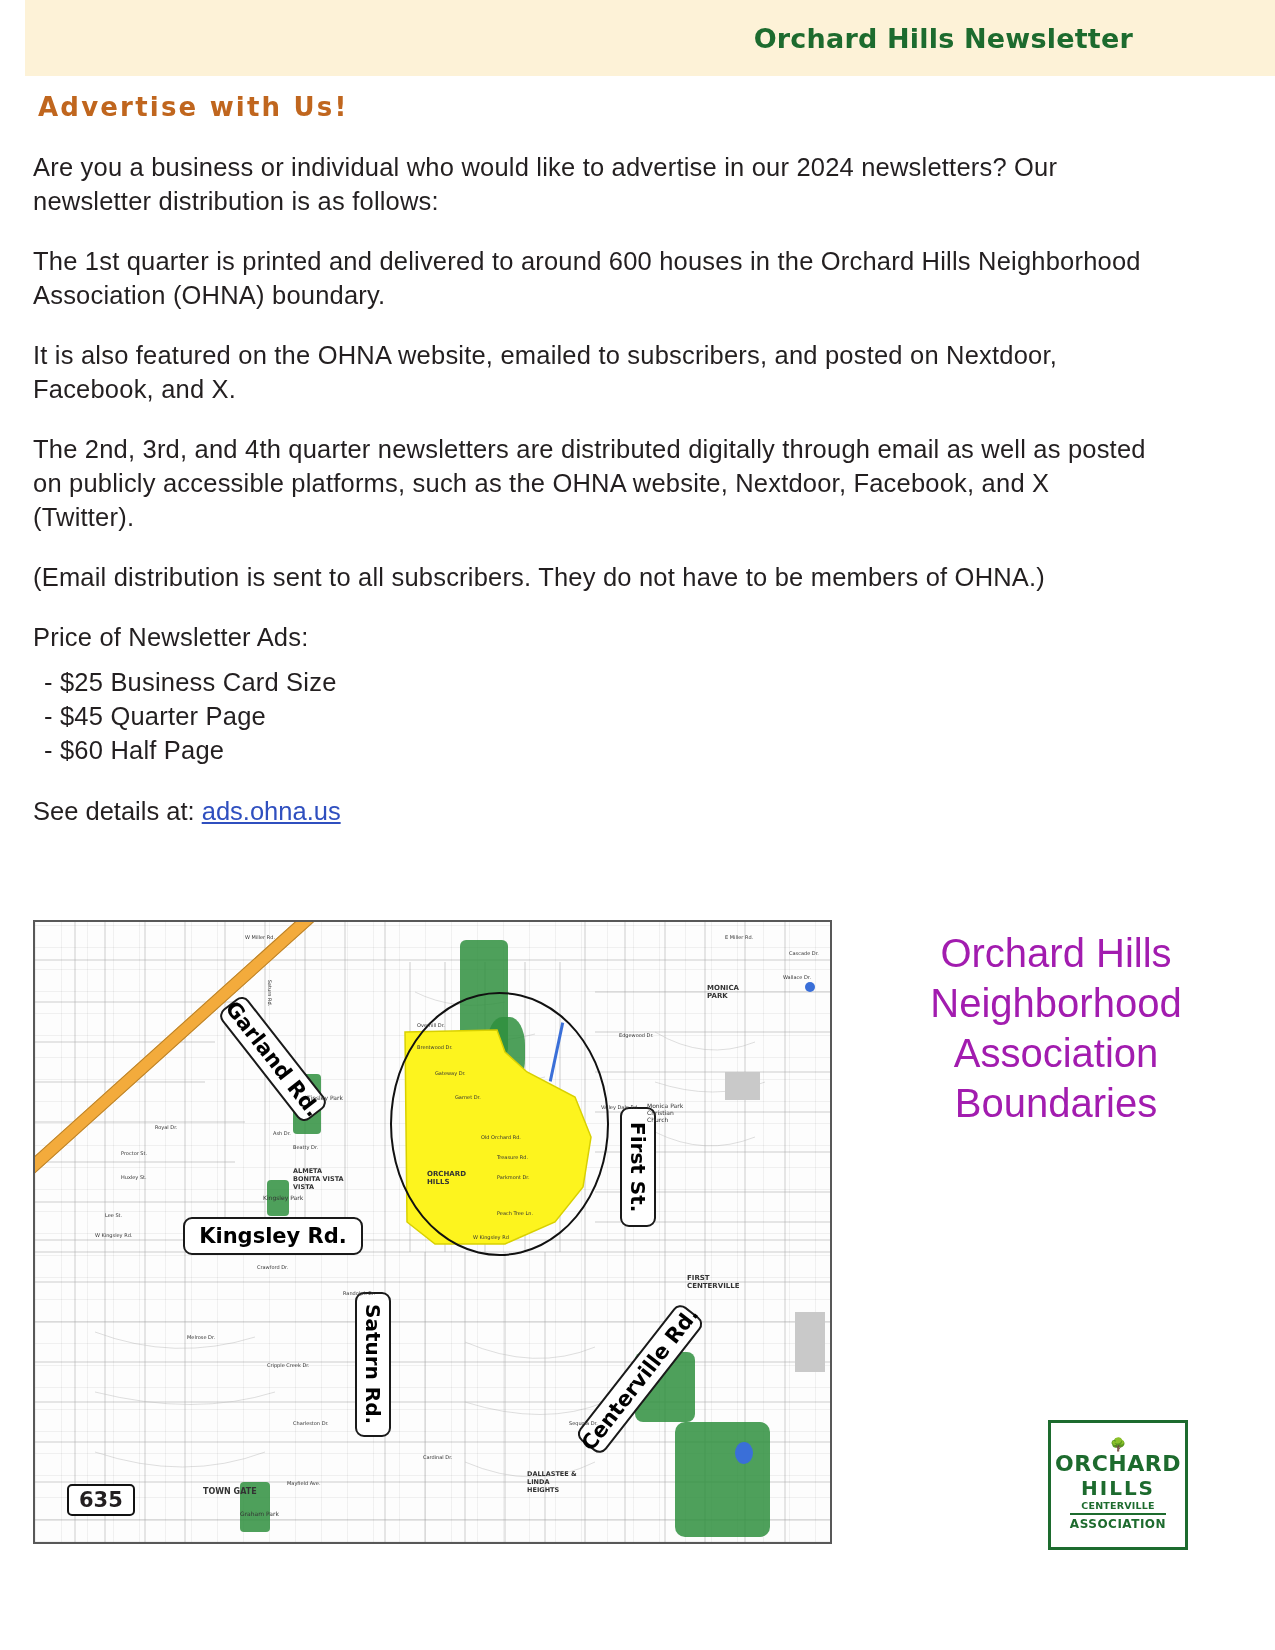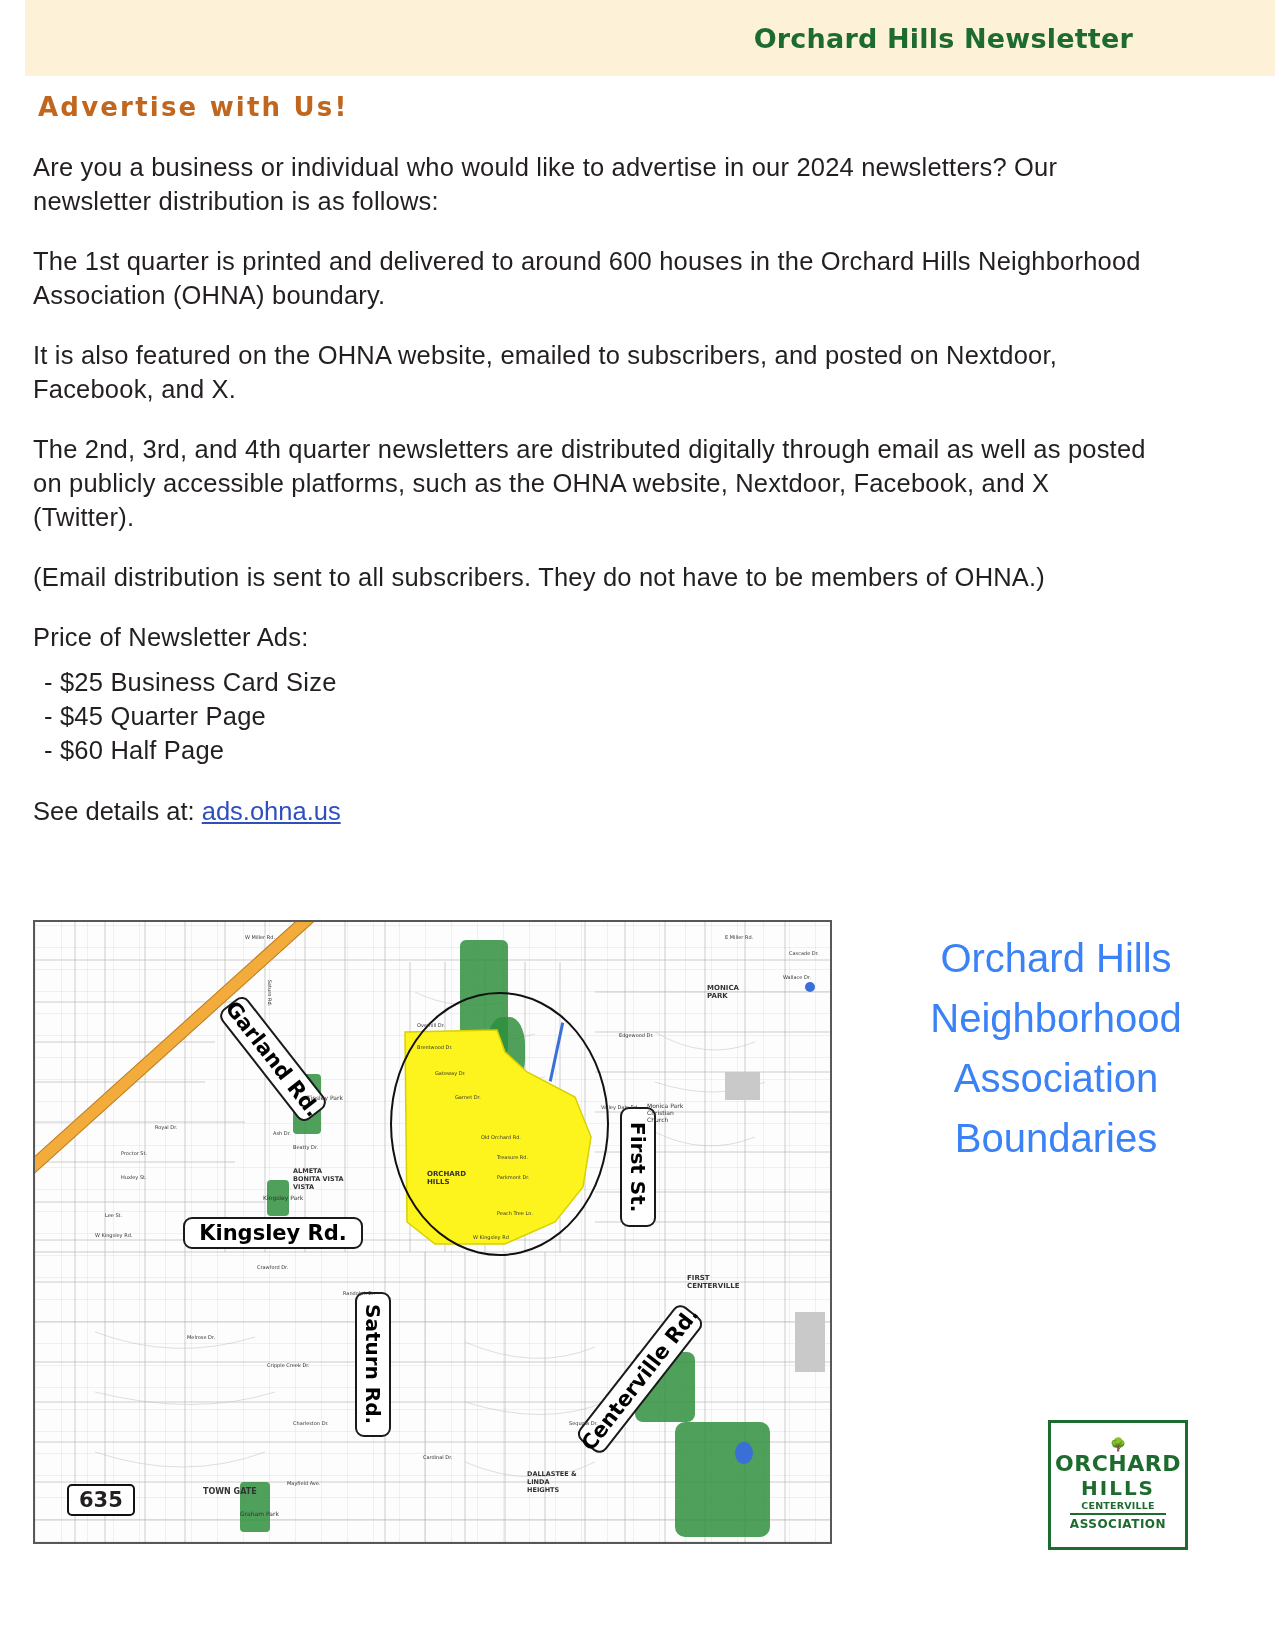--- a/index.html
+++ b/index.html
@@ -115,22 +115,22 @@
   }
 
   .boundary-title {
     position: absolute;
     left: 856px;
     top: 8px;
     width: 400px;
     text-align: center;
     font-family: "Liberation Sans", sans-serif;
     font-size: 40px;
-    line-height: 60px;
-    color: #3b82f6;
+    line-height: 50px;
+    color: #a21caf;
   }
 
   
   .logo {
     position: absolute;
     left: 1048px;
     top: 500px;
     width: 140px;
     height: 130px;
     border: 3px solid #1d6b2e;
@@ -290,21 +290,21 @@
 
     <svg width="795" height="620" viewBox="0 0 795 620" style="position:absolute;left:0;top:0;">
       <path d="M370 110 L462 108 L470 130 L492 150 L540 175 L556 215 L548 265 L520 300 L470 322 L400 322 L372 300 Z" fill="#fdf41e" stroke="#d8d000" stroke-width="1.5"></path>
     </svg>
 
     <div class="circle-ring" style="left:355px;top:70px;width:215px;height:260px;"></div>
 
     <div class="hwy-diag" style="left:-60px;top:290px;width:560px;height:11px;transform:rotate(-42deg);transform-origin:left center;"></div>
 
     <div class="road-label" style="left:168px;top:120px;width:140px;height:34px;font-size:21px;transform:rotate(52deg);">Garland Rd.</div>
-    <div class="road-label" style="left:148px;top:295px;width:180px;height:32px;font-size:21px;">Kingsley Rd.</div>
+    <div class="road-label" style="left:148px;top:295px;width:180px;height:38px;font-size:21px;">Kingsley Rd.</div>
     <div class="road-label" style="left:585px;top:185px;width:36px;height:120px;font-size:20px;writing-mode:vertical-rl;">First St.</div>
     <div class="road-label" style="left:320px;top:370px;width:36px;height:145px;font-size:20px;writing-mode:vertical-rl;">Saturn Rd.</div>
     <div class="road-label" style="left:520px;top:440px;width:170px;height:34px;font-size:21px;transform:rotate(-52deg);">Centerville Rd.</div>
 
     <div class="shield" style="left:32px;top:562px;">635</div>
 
     <div class="micro-label" style="left:672px;top:62px;font-size:7px;font-weight:bold;width:40px;white-space:normal;">MONICA PARK</div>
     <div class="micro-label" style="left:392px;top:248px;font-size:7px;font-weight:bold;width:40px;white-space:normal;">ORCHARD HILLS</div>
     <div class="micro-label" style="left:652px;top:352px;font-size:7px;font-weight:bold;width:48px;white-space:normal;">FIRST CENTERVILLE</div>
     <div class="micro-label" style="left:168px;top:565px;font-size:8px;font-weight:bold;">TOWN GATE</div>

